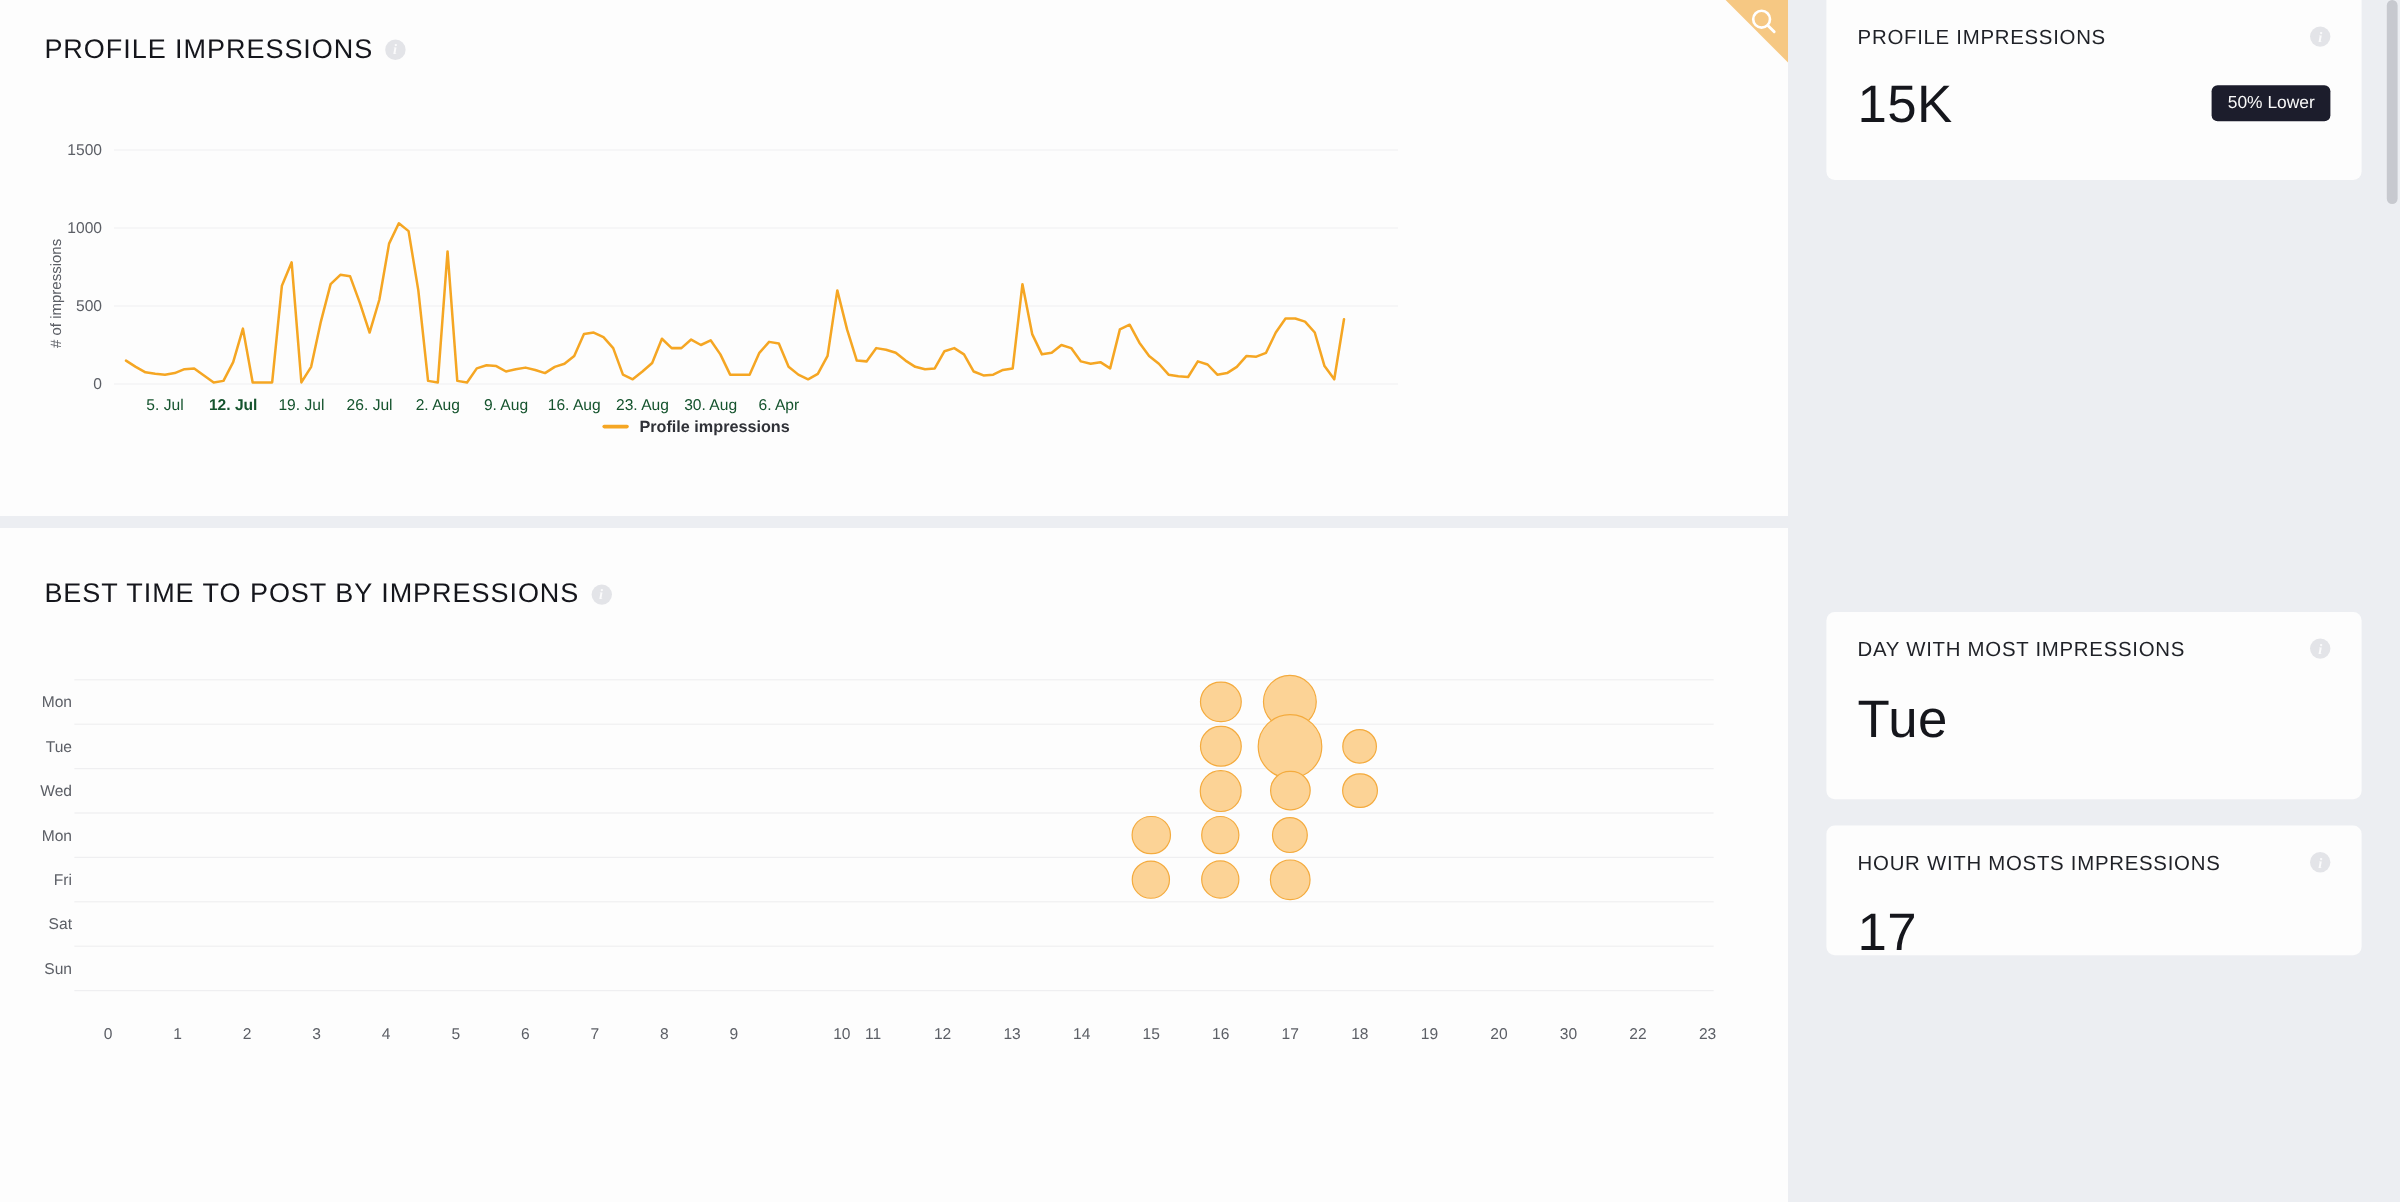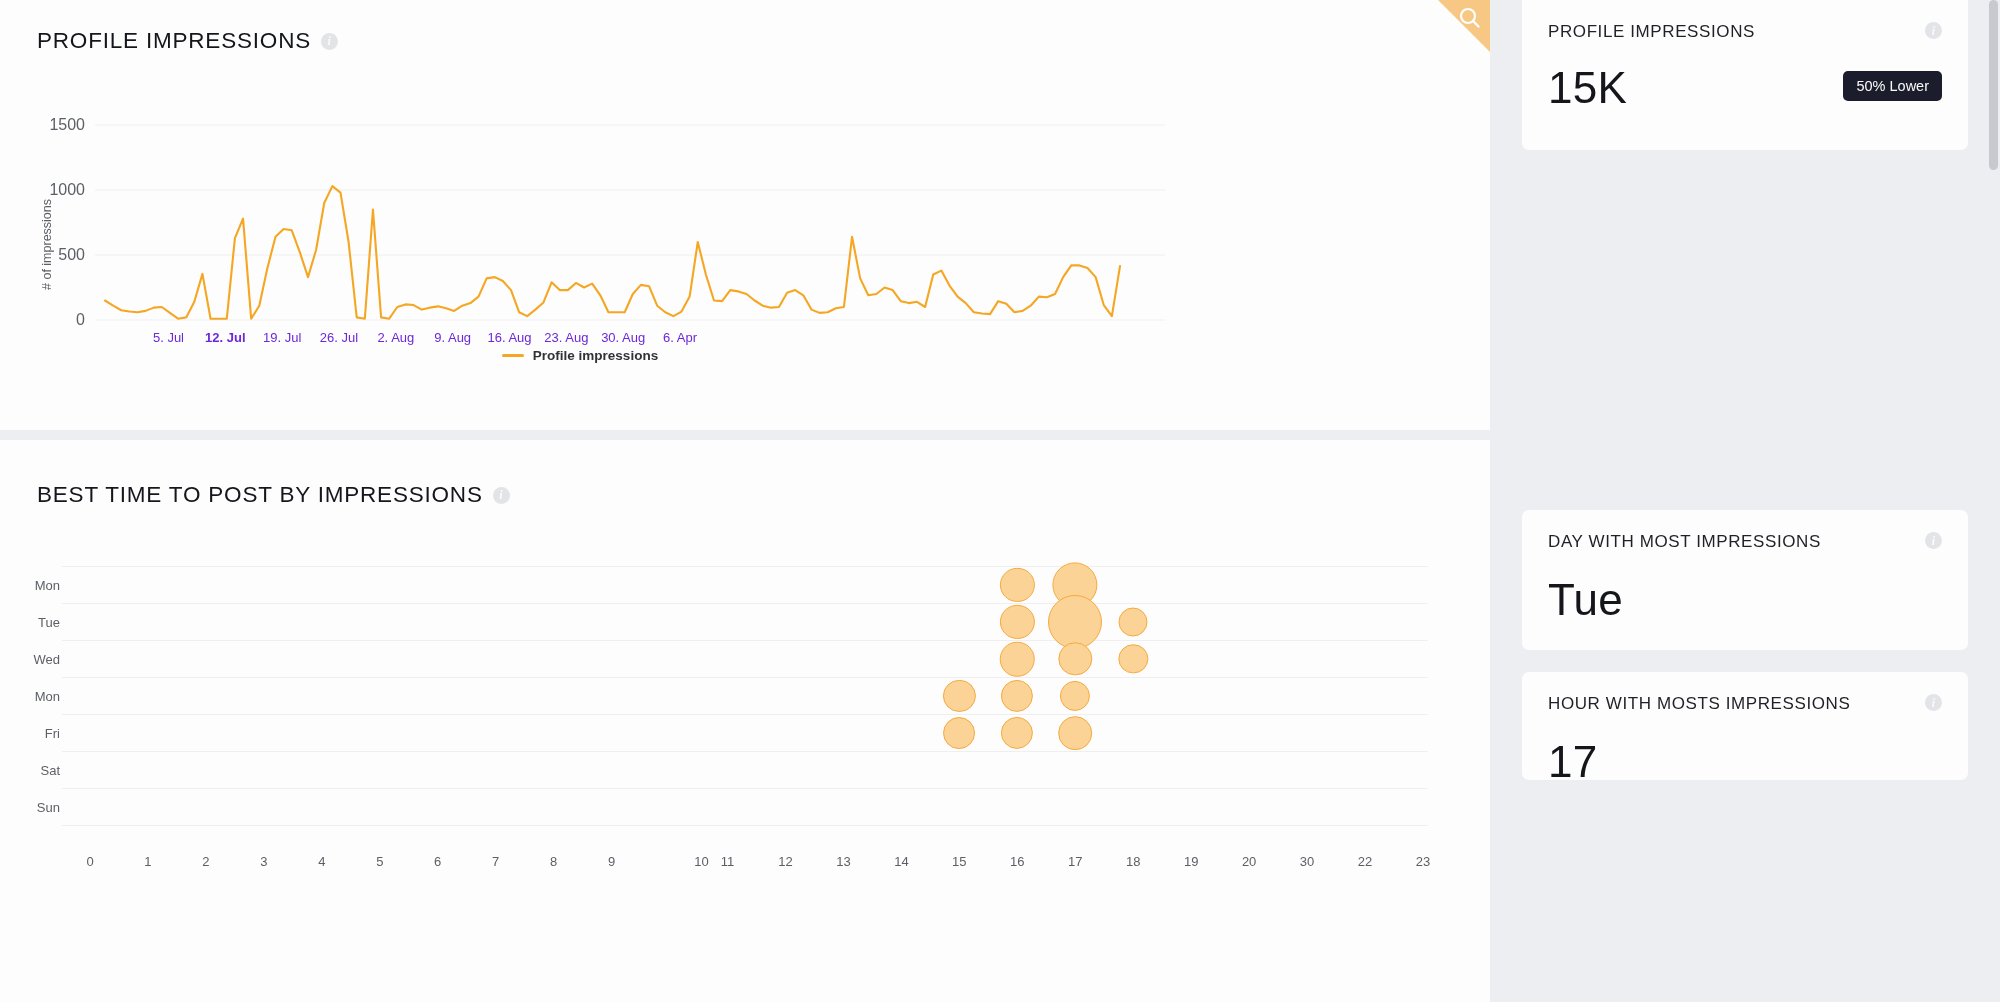--- a/index.html
+++ b/index.html
@@ -61,28 +61,27 @@
   .ylabel {
     position: absolute;
     left: 40px; top: 212px;
     transform: rotate(-90deg);
     transform-origin: left top;
     font-size: 12.5px; color: #5c5f66;
     white-space: nowrap;
   }
   .ytick {
     position: absolute; right: 0; width: 60px; text-align: right;
-    font-size: 16px; color: #5c5f66;
+    font-size: 13px; color: #5c5f66;
     transform: translateY(-50%);
   }
   .ytick-col { position: absolute; left: 25px; top: 0; width: 60px; height: 260px; }
   .xtick {
-    position: absolute; font-size: 13px; color: #6d28d9;
+    position: absolute; font-size: 13px; color: #14532d;
     transform: translateX(-50%);
-    margin-left: 31px;
   }
 
   .legend {
     position: absolute; left: 0; top: 270px; width: 1160px;
     display: flex; align-items: center; justify-content: center; gap: 9px;
     font-size: 13.5px; font-weight: 700; color: #303238;
   }
   .legend-swatch { width: 22px; height: 3px; background: #f5a623; border-radius: 2px; display:block;}
 
   
@@ -121,21 +120,21 @@
   .side-card-value {
     font-size: 44px; color: #15161c; font-weight: 400; letter-spacing: 0.3px;
     margin-top: 26px; line-height: 1;
   }
   .card1 { margin-top: 0; border-radius: 0 0 7px 7px; height: 150px; }
   .card1-body { display: flex; align-items: center; justify-content: space-between; margin-top: 20px;}
   .badge {
     background: #1c1d2c; color: #fafafa; font-size: 14.5px;
     padding: 7px 13px; border-radius: 5px; white-space: nowrap;
   }
-  .card2 { margin-top: 360px; height: 140px; }
+  .card2 { margin-top: 360px; height: 156px; }
   .card3 { margin-top: 22px; height: 108px; }
   .scrollbar {
     position: absolute; right: 2px; top: 0; width: 9px; height: 170px;
     background: #c7c9cf; border-radius: 5px;
   }
 </style>
 </head>
 <body>
 
 <div class="page">

